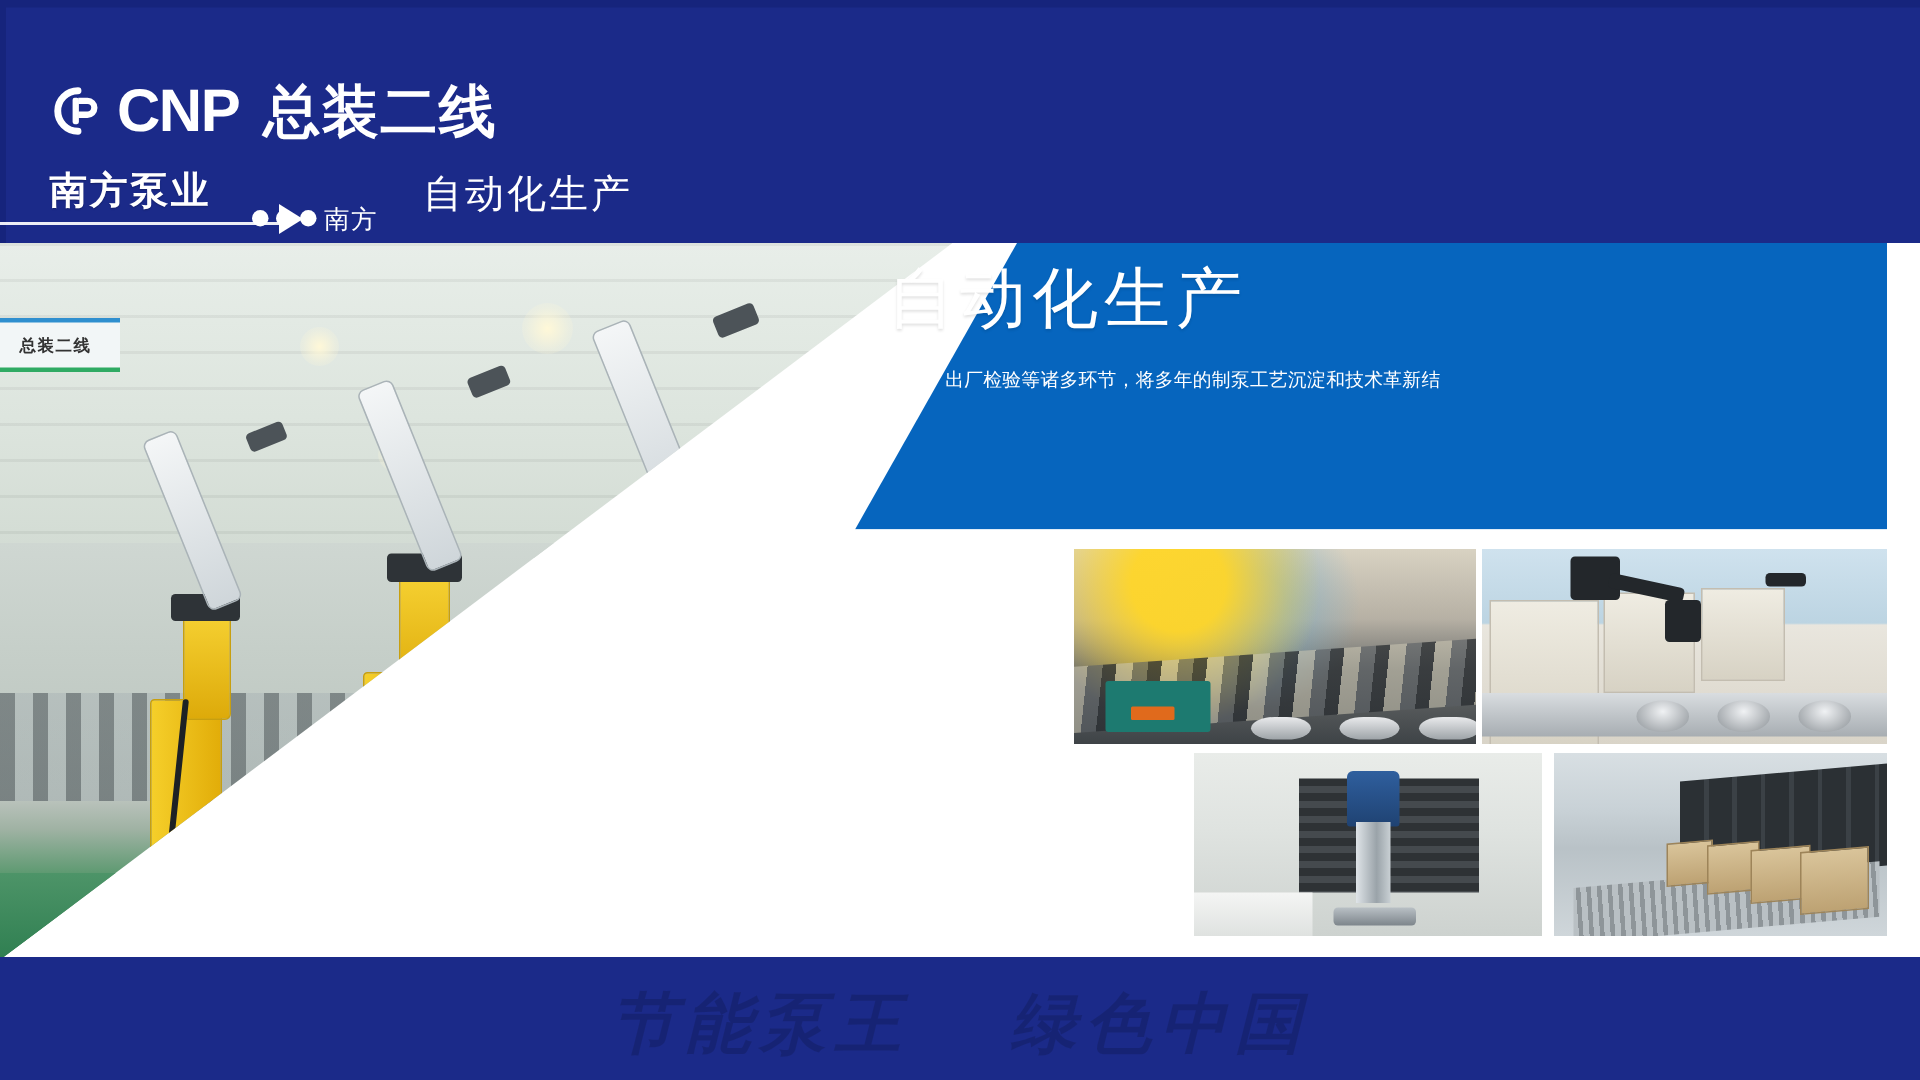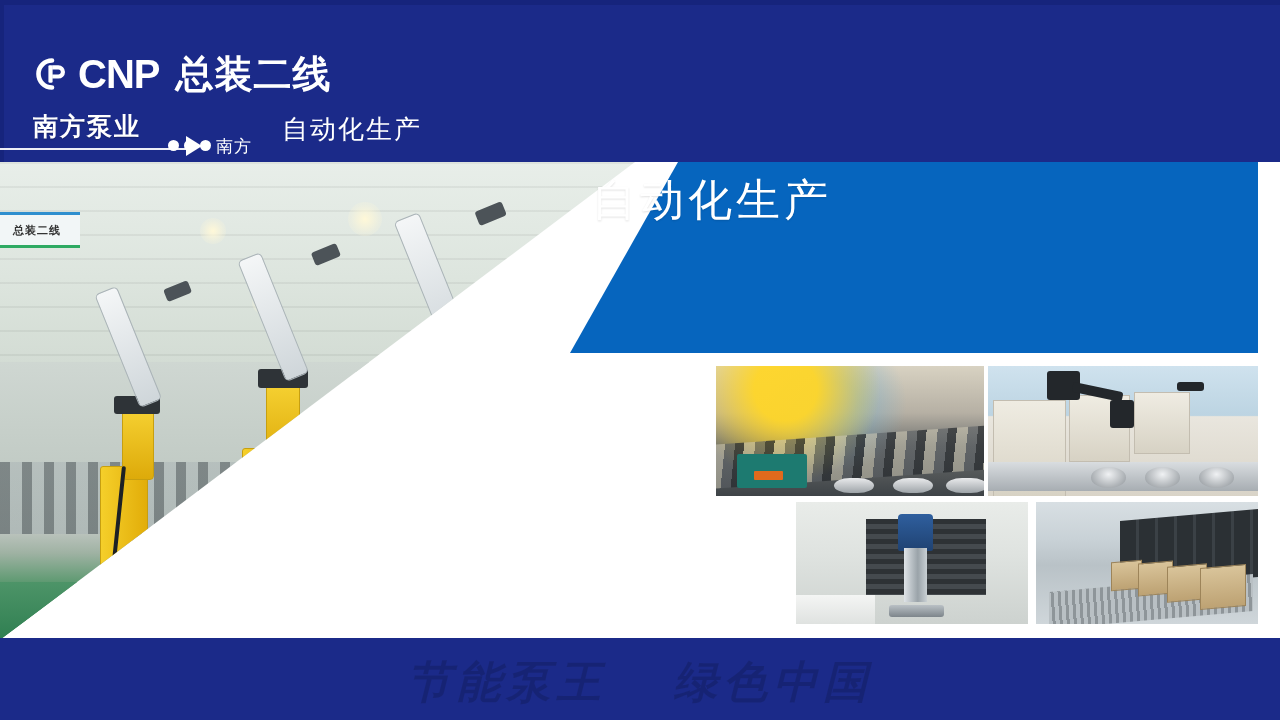--- a/index.html
+++ b/index.html
@@ -381,20 +381,21 @@
     <div class="diagonal">
       <svg width="1280" height="478" viewBox="0 0 1280 478">
         <polygon points="646,0 800,0 118,478 0,478" fill="#ffffff"></polygon>
         <polygon points="800,0 1280,0 1280,478 118,478" fill="#ffffff"></polygon>
       </svg>
     </div>
 
     <div class="panel"></div>
     <div class="panel-title">自动化生产</div>
     <div class="panel-body">
+      <p>调试、出厂检验等诸多环节，将多年的制泵工艺沉淀和技术革新结</p>
     </div>
 
     <div class="thumbs">
 
       <div class="thumb t1" style="left:716px;top:204px;width:268px;height:130px;">
         <div class="sky"></div>
         <div class="row"></div>
         <div class="teal"></div>
         <div class="orange"></div>
         <div class="disc" style="left:44%;"></div>

